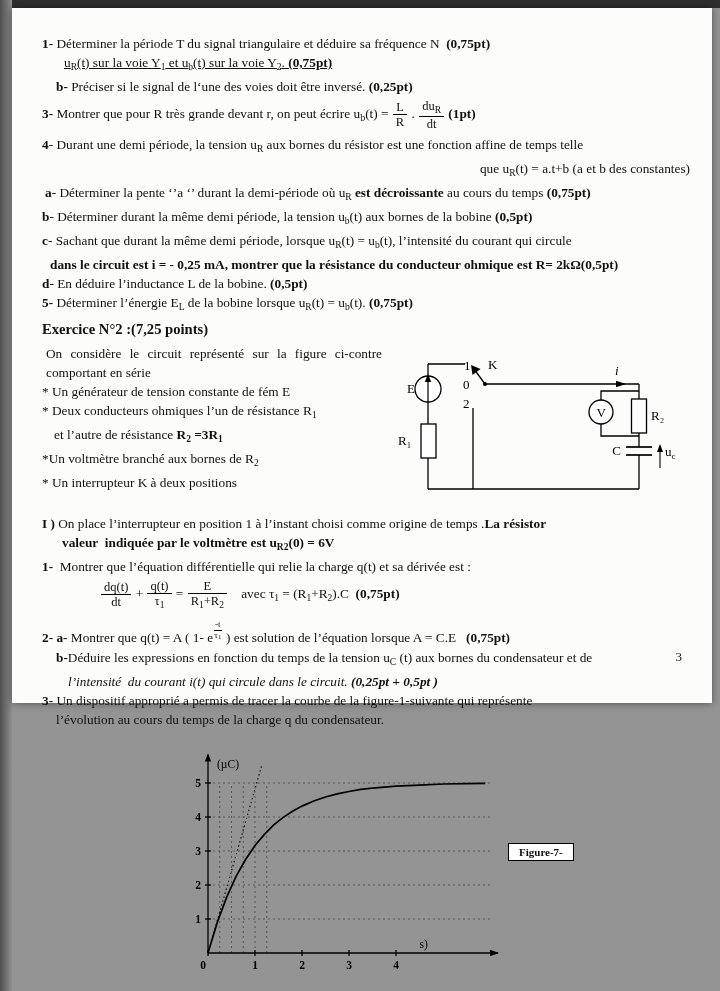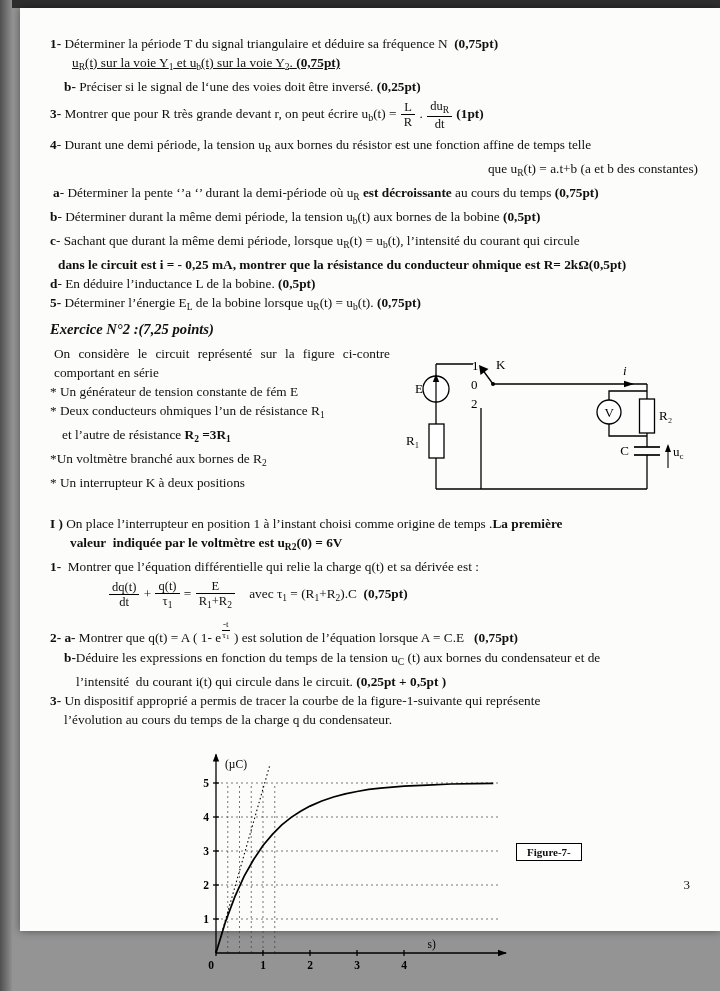--- a/index.html
+++ b/index.html
@@ -1,33 +1,33 @@
 <!DOCTYPE html>
 <html><head>
 <meta charset="utf-8">
 <style>
   *{box-sizing:border-box;margin:0;padding:0}
   html,body{width:720px;height:991px;overflow:hidden}
   body{background:#949494;font-family:"Liberation Serif",serif;color:#101010}
   .scan{position:relative;width:720px;height:991px}
   .edge-top{position:absolute;left:0;top:0;width:720px;height:8px;background:#2e2e2e}
   .edge-left{position:absolute;left:0;top:0;width:12px;height:991px;background:linear-gradient(90deg,#4f4f4f,#8f8f8f)}
-  .page{position:absolute;left:20px;top:8px;width:700px;height:923px;background:#fcfcfa;box-shadow:0 0 8px rgba(0,0,0,.45)}
+  .page{position:absolute;left:12px;top:8px;width:700px;height:695px;background:#fcfcfa;box-shadow:0 0 8px rgba(0,0,0,.45)}
   .content{position:relative;width:100%;height:100%;padding:26px 22px 0 30px;font-size:13.3px}
   .line{line-height:19px;min-height:19px;white-space:nowrap}
   .line.wrapline{white-space:normal;text-align:justify}
   sub{font-size:9.5px;vertical-align:-3px}
   .frac{display:inline-block;vertical-align:middle;text-align:center;line-height:1.12;font-size:12.5px;padding:0 1px}
   .frac .num{display:block;border-bottom:1.2px solid #000;padding:0 3px}
   .frac .den{display:block;padding:0 3px}
   .sfrac{display:inline-block;vertical-align:.55em;text-align:center;line-height:1.05;font-size:9px;margin:0 1px}
   .sfrac .num{display:block;border-bottom:1px solid #000;padding:0 1px}
   .sfrac .den{display:block}
   .sfrac sub{font-size:7px;vertical-align:-1px}
-  .ex2-head{font-weight:bold;font-style:italic;font-size:14.6px;line-height:21px;margin:2px 0 4px}
+  .ex2-head{font-weight:bold;font-size:14.6px;line-height:21px;margin:2px 0 4px}
   .cols{display:flex;align-items:flex-start;margin-top:2px}
   .intro{width:340px}
   .intro .line{white-space:normal}
   .circuit-wrap{margin-left:6px;margin-top:0}
   .circuit-wrap text{font-family:"Liberation Serif",serif;font-size:13px;fill:#000}
   .chartwrap{position:relative;margin:6px 0 0 136px;width:470px;height:252px}
   .figlabel{position:absolute;left:330px;top:108px;border:1.3px solid #000;background:#fff;font-weight:bold;font-size:11px;padding:2px 10px}
   .pagenum{position:absolute;right:30px;bottom:38px;font-size:13px}
   
   .grid{stroke:#3c3c3c;stroke-width:.7;stroke-dasharray:2 3}
@@ -111,27 +111,27 @@
             <text x="263" y="76">R₂</text>
             <text x="208.5" y="72.5">V</text>
             <text x="233" y="111" text-anchor="end">C</text>
             <text x="277" y="112"><tspan>u</tspan><tspan dy="3" font-size="9">c</tspan></text>
             <text x="227" y="31" font-style="italic">i</text>
           </svg>
         </div>
       </div>
 
       <div class="sec">
-          <div class="line" style="margin-top: 6px;"><b>I )</b> On place l’interrupteur en position 1 à l’instant choisi comme origine de temps .<b>La première</b></div>
+          <div class="line" style="margin-top: 6px;"><b>I )</b> On place l’interrupteur en position 1 à l’instant choisi comme origine de temps .<b>La résistor</b></div>
           <div class="line" style="padding-left: 20px;"><b>valeur&nbsp; indiquée par le voltmètre est u<sub>R2</sub>(0) = 6V</b></div>
           <div class="line"><b>1-</b>&nbsp; Montrer que l’équation différentielle qui relie la charge q(t) et sa dérivée est :</div>
           <div class="line" style="padding-left: 58px; margin-top: 3px;"><span class="frac"><span class="num">dq(t)</span><span class="den">dt</span></span> + <span class="frac"><span class="num">q(t)</span><span class="den">τ<sub>1</sub></span></span> = <span class="frac"><span class="num">E</span><span class="den">R<sub>1</sub>+R<sub>2</sub></span></span>&nbsp;&nbsp;&nbsp; avec τ<sub>1</sub> = (R<sub>1</sub>+R<sub>2</sub>).C&nbsp; <b>(0,75pt)</b></div>
           <div class="line" style="margin-top: 10px;"><b>2- a-</b> Montrer que q(t) = A ( 1- e<span class="sfrac"><span class="num">-t</span><span class="den">τ<sub>1</sub></span></span> ) est solution de l’équation lorsque A = C.E&nbsp;&nbsp; <b>(0,75pt)</b></div>
           <div class="line" style="padding-left: 14px;"><b>b-</b>Déduire les expressions en fonction du temps de la tension u<sub>C</sub> (t) aux bornes du condensateur et de</div>
-          <div class="line" style="padding-left: 26px;">l’intensité&nbsp; du courant i(t) qui circule dans le circuit. <b>(0,25pt + 0,5pt )</b></div>
+          <div class="line" style="padding-left: 26px; font-style: italic;">l’intensité&nbsp; du courant i(t) qui circule dans le circuit. <b>(0,25pt + 0,5pt )</b></div>
           <div class="line"><b>3-</b> Un dispositif approprié a permis de tracer la courbe de la figure-1-suivante qui représente</div>
           <div class="line" style="padding-left: 14px;">l’évolution au cours du temps de la charge q du condensateur.</div>
         </div>
 
       <div class="chartwrap">
         <svg id="chart-svg" width="340" height="250" viewBox="0 0 340 250">
             <line x1="30" y1="184" x2="312" y2="184" class="grid"></line>
             <line x1="30" y1="150" x2="312" y2="150" class="grid"></line>
             <line x1="30" y1="116" x2="312" y2="116" class="grid"></line>
             <line x1="30" y1="82" x2="312" y2="82" class="grid"></line>

